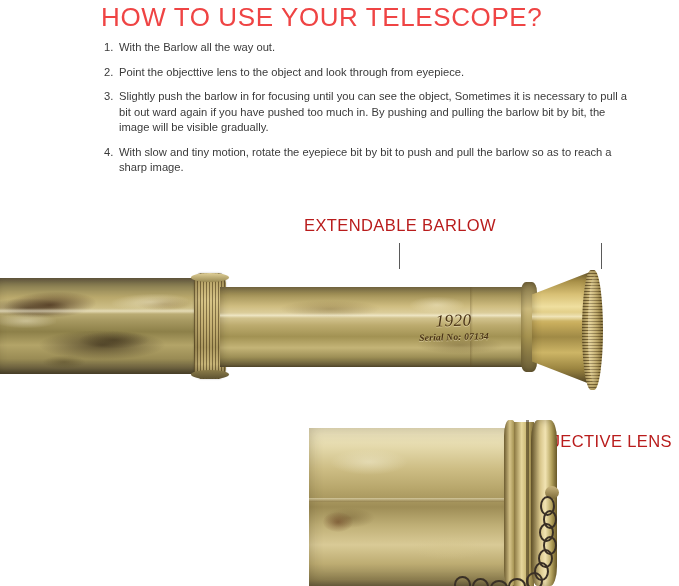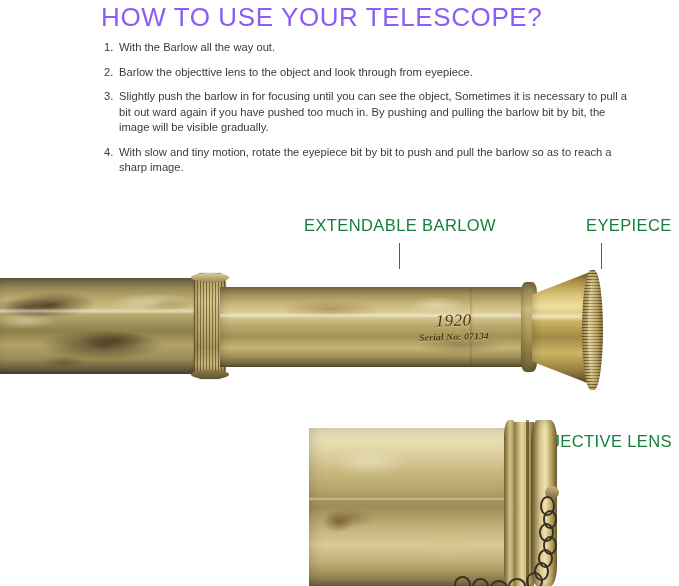--- a/index.html
+++ b/index.html
@@ -13,21 +13,21 @@
     position:relative;
   }
   .page{position:relative;width:679px;height:586px;overflow:hidden;}
 
   
   .title{
     position:absolute;left:101px;top:2px;
     font-size:26px;
     letter-spacing:0.6px;
     font-weight:400;
-    color:#8b5cf6;
+    color:#ef4444;
     white-space:nowrap;
   }
 
   
   .instructions{
     position:absolute;left:104px;top:40px;width:530px;
   }
   .step{
     display:flex;
     font-size:11.2px;
@@ -39,21 +39,21 @@
     width:15px;flex:0 0 15px;
     text-align:left;
   }
   .step .txt{flex:1 1 auto;}
 
   
   .callout{
     position:absolute;
     font-size:16.5px;
     letter-spacing:0.4px;
-    color:#15803d;
+    color:#b91c1c;
     white-space:nowrap;
   }
   #label-barlow{left:304px;top:216px;}
   #label-eyepiece{left:586px;top:216px;}
   #label-objective{left:527px;top:432px;}
 
   .leader-v{
     position:absolute;
     width:1px;background:#5a5a5a;
   }
@@ -277,39 +277,38 @@
 
   <div class="instructions">
 
     <div class="step">
       <span class="num">1.</span>
       <span class="txt">With the Barlow all the way out.</span>
     </div>
 
     <div class="step">
       <span class="num">2.</span>
-      <span class="txt">Barlow the objecttive lens to the object and look through from eyepiece.</span>
+      <span class="txt">Point the objecttive lens to the object and look through from eyepiece.</span>
     </div>
 
     <div class="step">
       <span class="num">3.</span>
       <span class="txt">Slightly push the barlow in for focusing until you can see the object, Sometimes it is necessary to pull a bit out ward again if you have pushed too much in. By pushing and pulling the barlow bit by bit, the image will be visible gradually.</span>
     </div>
 
     <div class="step">
       <span class="num">4.</span>
       <span class="txt">With slow and tiny motion, rotate the eyepiece bit by bit to push and pull the barlow so as to reach a sharp image.</span>
     </div>
 
   </div>
 
   <div class="callout" id="label-barlow">EXTENDABLE BARLOW</div>
   <div class="leader-v" id="leader-barlow"></div>
 
-  <div class="callout" id="label-eyepiece">EYEPIECE</div>
   <div class="leader-v" id="leader-eyepiece"></div>
 
   <div class="callout" id="label-objective">OBJECTIVE LENS</div>
   <svg id="leader-objective" viewBox="0 0 36 36">
     <line x1="4" y1="32" x2="31" y2="5" stroke="#3a3a3a" stroke-width="1.3"></line>
   </svg>
 
   <div class="scope-upper">
 
     <div class="body-main">

